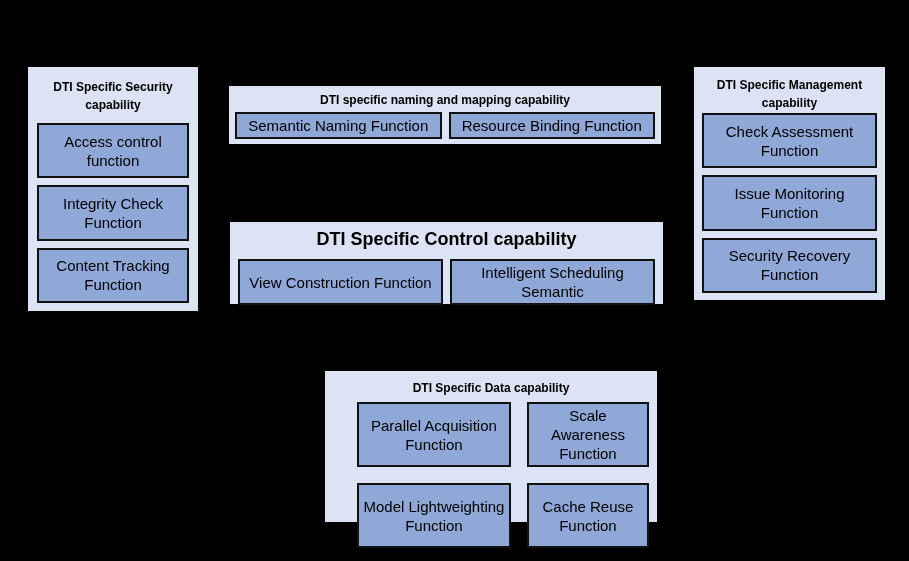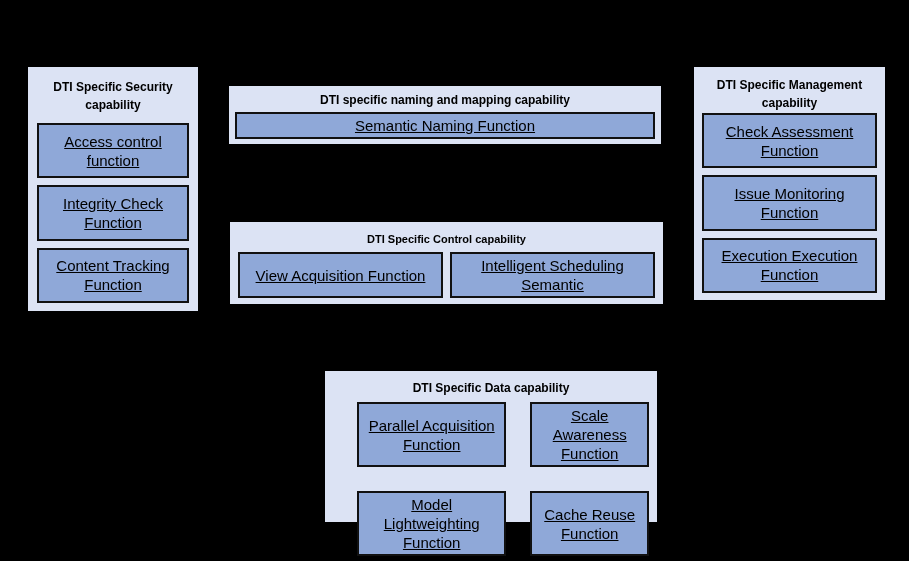--- a/index.html
+++ b/index.html
@@ -37,21 +37,20 @@
   .fn-box {
     background: #8fa8d8;
     border: 2px solid #111111;
     box-sizing: border-box;
     display: flex;
     align-items: center;
     justify-content: center;
     font-size: 15px;
     line-height: 19px;
     padding: 2px 4px;
-    text-decoration: underline;
   }
   
   #panel-security {
     left: 26px; top: 65px; width: 174px; height: 248px;
     padding: 9px 9px 8px 9px;
   }
   #panel-security .panel-title { min-height: 40px; margin-bottom: 7px; }
   .vstack {
     flex: 1 1 auto;
     display: flex;
@@ -72,39 +71,39 @@
     display: flex;
     flex-direction: row;
     gap: 7px;
   }
   .hstack .fn-box { flex: 1 1 0; }
   
   #panel-control {
     left: 228px; top: 220px; width: 437px; height: 86px;
     padding: 6px 8px 6px 8px;
   }
-  #panel-control .panel-title { min-height: 22px; margin-bottom: 2px; font-size: 11px; }
+  #panel-control .panel-title { min-height: 22px; margin-bottom: 9px; font-size: 18px; }
   
   #panel-management {
     left: 692px; top: 65px; width: 195px; height: 237px;
     padding: 8px 8px 7px 8px;
   }
   #panel-management .panel-title { min-height: 38px; }
   
   #panel-data {
     left: 323px; top: 369px; width: 336px; height: 155px;
     padding: 6px 8px 8px 8px;
   }
   #panel-data .panel-title { min-height: 22px; margin-bottom: 3px; }
   .grid2x2 {
     flex: 1 1 auto;
     display: grid;
     grid-template-columns: 1.26fr 1fr;
     grid-template-rows: 1fr 1fr;
-    gap: 24px;
+    gap: 16px;
     padding-left: 24px;
   }
 </style>
 </head>
 <body>
 
 <div id="canvas">
 
   <div class="panel" id="panel-security">
     <div class="panel-title">DTI Specific Security capability</div>
@@ -112,37 +111,38 @@
       <div class="fn-box">Access control function</div>
       <div class="fn-box">Integrity Check Function</div>
       <div class="fn-box">Content Tracking Function</div>
     </div>
   </div>
 
   <div class="panel" id="panel-naming">
     <div class="panel-title">DTI specific naming and mapping capability</div>
     <div class="hstack">
       <div class="fn-box">Semantic Naming Function</div>
+      <div class="fn-box">Resource Binding Function</div>
     </div>
   </div>
 
   <div class="panel" id="panel-control">
     <div class="panel-title">DTI Specific Control capability</div>
     <div class="hstack">
-      <div class="fn-box">View Acquisition Function</div>
+      <div class="fn-box">View Construction Function</div>
       <div class="fn-box">Intelligent Scheduling Semantic</div>
     </div>
   </div>
 
   <div class="panel" id="panel-management">
     <div class="panel-title">DTI Specific Management capability</div>
     <div class="vstack">
       <div class="fn-box">Check Assessment Function</div>
       <div class="fn-box">Issue Monitoring Function</div>
-      <div class="fn-box">Execution Execution Function</div>
+      <div class="fn-box">Security Recovery Function</div>
     </div>
   </div>
 
   <div class="panel" id="panel-data">
     <div class="panel-title">DTI Specific Data capability</div>
     <div class="grid2x2">
       <div class="fn-box">Parallel Acquisition Function</div>
       <div class="fn-box">Scale Awareness Function</div>
       <div class="fn-box">Model Lightweighting Function</div>
       <div class="fn-box">Cache Reuse Function</div>

